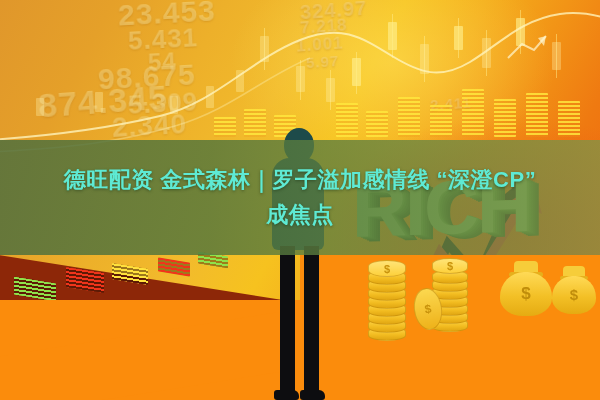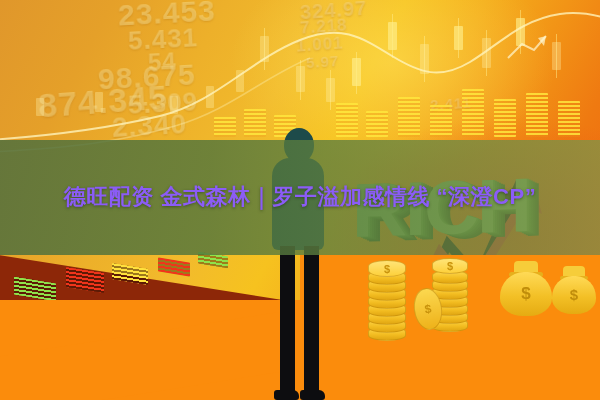--- a/index.html
+++ b/index.html
@@ -105,21 +105,21 @@
 
   
   .band{position:absolute;left:0;top:140px;width:600px;height:115px;
     background:linear-gradient(90deg,
       rgba(74,110,62,.82) 0%,
       rgba(78,116,60,.80) 35%,
       rgba(104,134,66,.78) 70%,
       rgba(126,148,72,.76) 100%);}
   .title{position:absolute;left:0;top:140px;width:600px;height:115px;
     display:flex;flex-direction:column;align-items:center;justify-content:center;
-    color:#8b5cf6;font-weight:700;font-size:22px;line-height:1.55;
+    color:#5eead4;font-weight:700;font-size:22px;line-height:1.55;
     text-align:center;letter-spacing:.5px;
     text-shadow:0 1px 3px rgba(30,50,20,.55);}
   .title .l1{white-space:nowrap;}
 </style>
 </head>
 <body>
 
 <div id="stage">
 
   <div class="bg-base"></div>
@@ -259,15 +259,16 @@
     <div class="body" style="left:4px;top:30px;"></div>
     <div class="legL" style="left:12px;top:118px;height:146px;"></div>
     <div class="legR" style="left:36px;top:118px;height:146px;"></div>
     <div class="shoeL" style="left:6px;top:262px;"></div>
     <div class="shoeR" style="left:32px;top:262px;"></div>
   </div>
 
   <div class="band"></div>
   <div class="title">
     <div class="l1">德旺配资 金式森林｜罗子溢加感情线 “深澄CP”</div>
+    <div class="l2">成焦点</div>
   </div>
 
 </div>
 
 </body></html>

